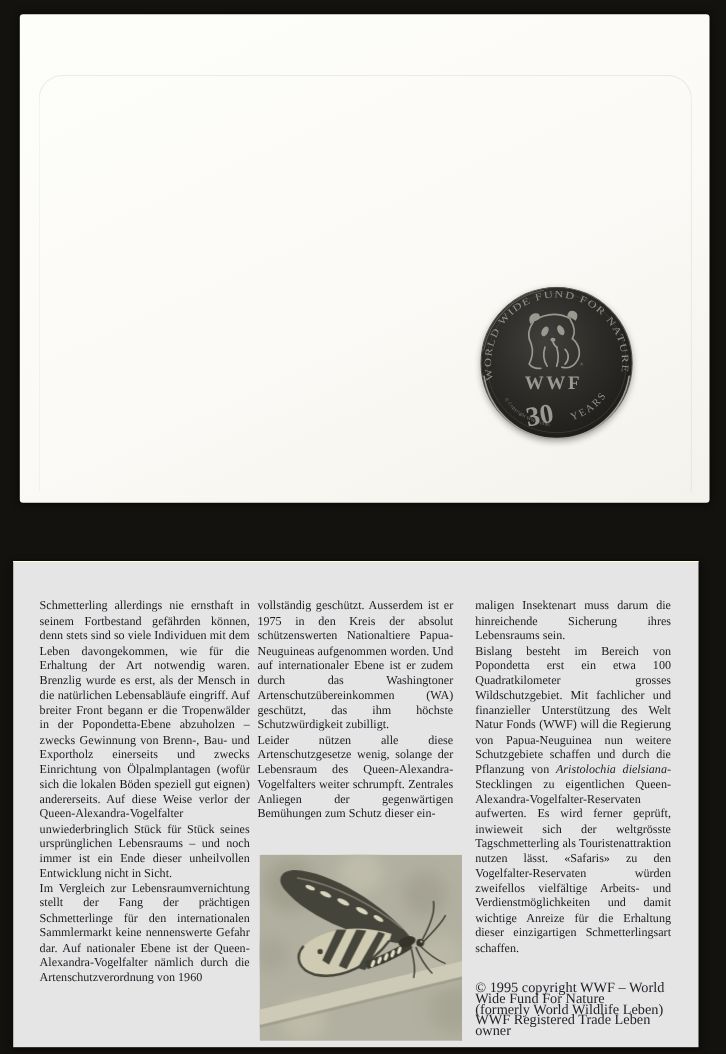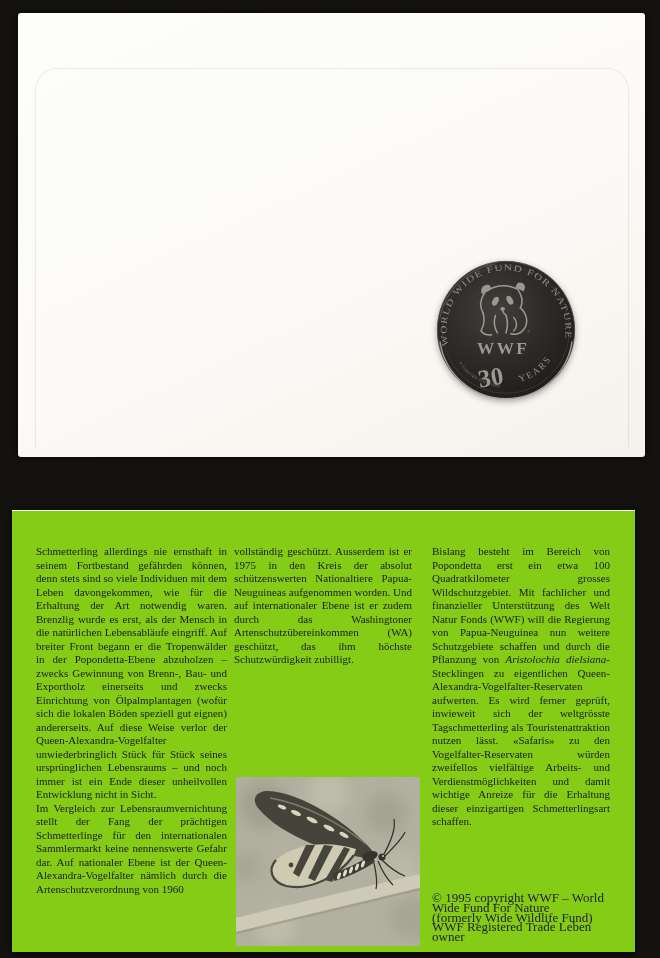--- a/index.html
+++ b/index.html
@@ -22,21 +22,21 @@
     border-radius:22px 22px 0 0;
   }
   .coin {
     position:absolute; left:416px; top:245px; width:144px; height:144px;
     filter:drop-shadow(0 2px 3px rgba(0,0,0,0.35));
   }
   .coin svg text { font-family:"Liberation Serif", serif; }
   
   .card {
     position:absolute; left:12px; top:510px; width:623px; height:442px;
-    background:#84cc16;
+    background:#e5e5e5;
     border-top:1px solid #fdfbe0;
     box-shadow:0 2px 6px rgba(0,0,0,0.8);
     box-sizing:border-box;
     padding:34px 18px 8px 24px;
   }
   .columns { display:flex; height:100%; }
   .col {
     font-size:11px; line-height:13.5px; text-align:justify;
     color:#1b1b22; hyphens:auto; -webkit-hyphens:auto;
   }
@@ -119,27 +119,29 @@
   <div class="card">
     <div class="columns">
 
       <div class="col col-1">
         <p>Schmetterling allerdings nie ernsthaft in seinem Fortbestand gefährden können, denn stets sind so viele Individuen mit dem Leben davongekommen, wie für die Erhaltung der Art notwendig waren. Brenzlig wurde es erst, als der Mensch in die natürlichen Lebensabläufe eingriff. Auf breiter Front begann er die Tropenwälder in der Popondetta-Ebene abzuholzen – zwecks Gewinnung von Brenn-, Bau- und Exportholz einerseits und zwecks Einrichtung von Ölpalmplantagen (wofür sich die lokalen Böden speziell gut eignen) andererseits. Auf diese Weise verlor der Queen-Alexandra-Vogelfalter unwiederbringlich Stück für Stück seines ursprünglichen Lebensraums – und noch immer ist ein Ende dieser unheilvollen Entwicklung nicht in Sicht.</p>
         <p>Im Vergleich zur Lebensraumvernichtung stellt der Fang der prächtigen Schmetterlinge für den internationalen Sammlermarkt keine nennenswerte Gefahr dar. Auf nationaler Ebene ist der Queen-Alexandra-Vogelfalter nämlich durch die Artenschutzverordnung von 1960</p>
       </div>
 
       <div class="col col-2">
         <p>vollständig geschützt. Ausserdem ist er 1975 in den Kreis der absolut schützenswerten Nationaltiere Papua-Neuguineas aufgenommen worden. Und auf internationaler Ebene ist er zudem durch das Washingtoner Artenschutzübereinkommen (WA) geschützt, das ihm höchste Schutzwürdigkeit zubilligt.</p>
+        <p>Leider nützen alle diese Artenschutzgesetze wenig, solange der Lebensraum des Queen-Alexandra-Vogelfalters weiter schrumpft. Zentrales Anliegen der gegenwärtigen Bemühungen zum Schutz dieser ein-</p>
       </div>
 
       <div class="col col-3">
+        <p>maligen Insektenart muss darum die hinreichende Sicherung ihres Lebensraums sein.</p>
         <p><span>Bislang besteht im Bereich von Popondetta erst ein etwa 100 Quadratkilometer grosses Wildschutzgebiet. Mit fachlicher und finanzieller Unterstützung des Welt Natur Fonds (WWF) will die Regierung von Papua-Neuguinea nun weitere Schutzgebiete schaffen und durch die Pflanzung von </span><span class="species">Aristolochia dielsiana</span><span>-Stecklingen zu eigentlichen Queen-Alexandra-Vogelfalter-Reservaten aufwerten. Es wird ferner geprüft, inwieweit sich der weltgrösste Tagschmetterling als Touristenattraktion nutzen lässt. «Safaris» zu den Vogelfalter-Reservaten würden zweifellos vielfältige Arbeits- und Verdienstmöglichkeiten und damit wichtige Anreize für die Erhaltung dieser einzigartigen Schmetterlingsart schaffen.</span></p>
         <div class="copyright">
           <div>© 1995 copyright WWF – World Wide Fund For Nature</div>
-          <div>(formerly Wide Wildlife Fund)</div>
+          <div>(formerly World Wildlife Leben)</div>
           <div>WWF Registered Trade Leben owner</div>
         </div>
       </div>
     </div>
 
     <div class="photo">
       <svg viewBox="0 0 184 169" width="184" height="169" preserveAspectRatio="none">
         <defs>
           <filter id="blurF" x="-30%" y="-30%" width="160%" height="160%">
             <feGaussianBlur stdDeviation="7"></feGaussianBlur>

